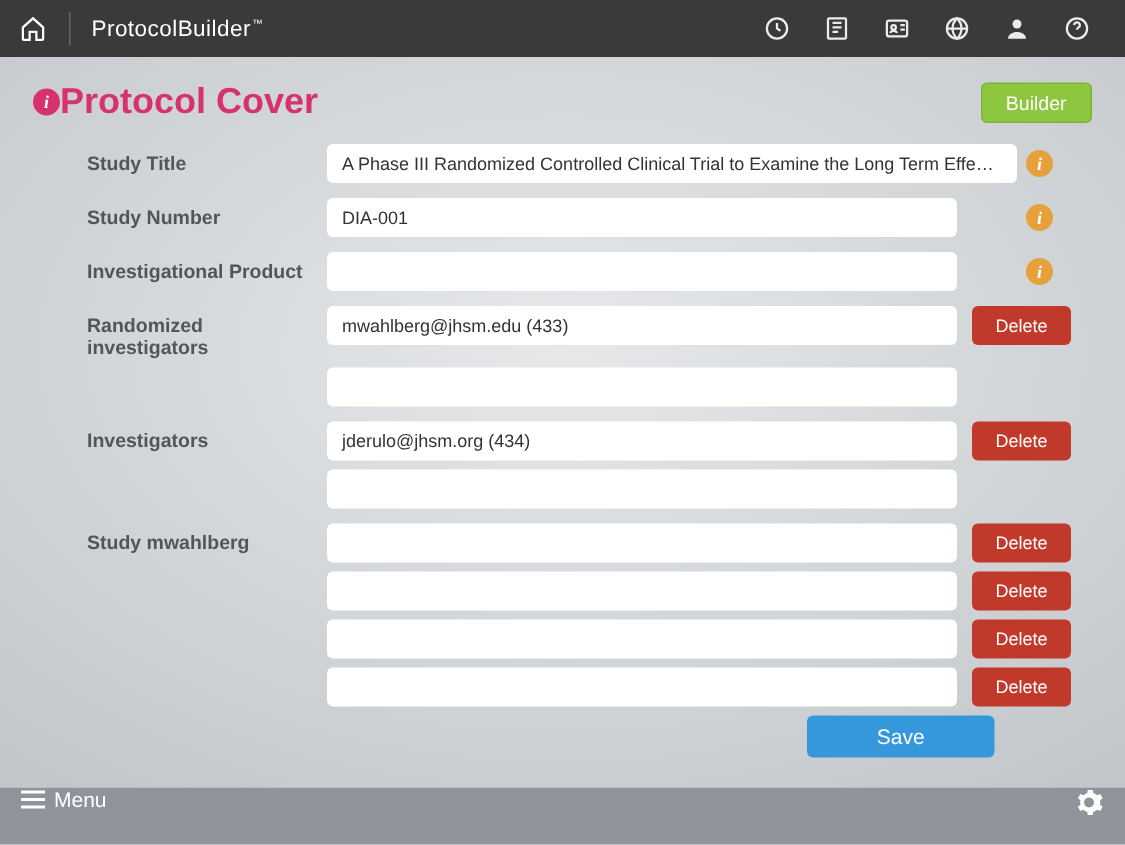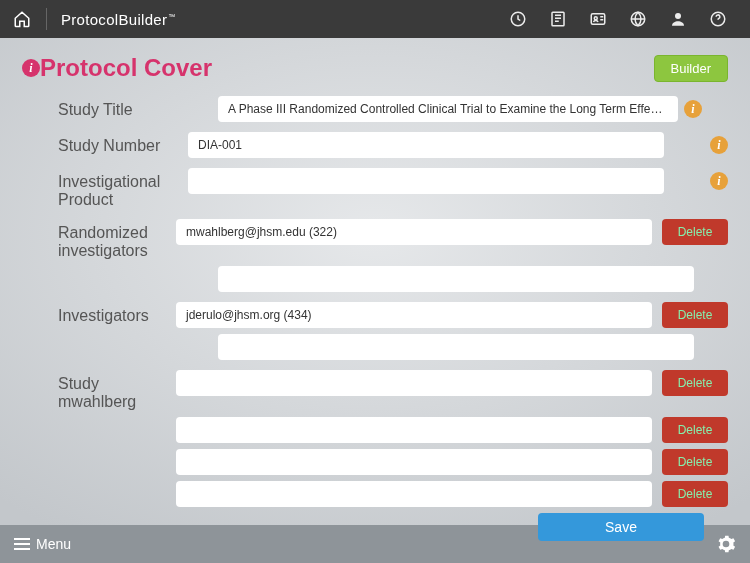--- a/index.html
+++ b/index.html
@@ -14,28 +14,28 @@
 .topbar .ticon{width:28px;height:28px;display:flex;align-items:center;justify-content:center;margin:0 6px;opacity:.9}
 .main{height:487px;background:radial-gradient(ellipse 700px 450px at 50% 40%,#e6e8ea 0%,#c3c7cb 80%);padding:16px 22px 0 22px;position:relative}
 .titlebar{display:flex;align-items:center;margin-bottom:14px}
 .info-circle{width:18px;height:18px;border-radius:50%;background:#e7a13a;color:#fff;display:flex;align-items:center;justify-content:center;font-size:12px;font-style:italic;font-family:Georgia,serif;font-weight:bold}
 .big-info{background:#d6336c}
 .page-title{color:#d6336c;font-size:24px;font-weight:700;}
 .preview-btn{margin-left:auto;background:#8dc63f;color:#fff;border:1px solid #7ab52e;border-radius:4px;padding:5px 16px;font-size:13px;cursor:pointer}
 .form{padding-left:36px}
 .row{display:flex;align-items:flex-start;margin-bottom:10px}
 .row.tight{margin-bottom:6px}
-.label{width:160px;font-size:16px;color:#555;padding-top:5px;font-weight:400}
+.label{width:160px;font-size:13px;color:#555;padding-top:5px;font-weight:700}
 .field-wrap{display:flex;align-items:center;flex:1}
-.input{background:#fff;border:none;border-radius:4px;height:26px;padding:0 10px;font-size:12px;color:#333;width:476px;white-space:nowrap;overflow:hidden;text-overflow:ellipsis;line-height:26px}
+.input{background:#fff;border:none;border-radius:4px;height:26px;padding:0 10px;font-size:12px;color:#333;width:420px;white-space:nowrap;overflow:hidden;text-overflow:ellipsis;line-height:26px}
 .input.wider{width:460px}
 .info-right{margin-left:6px}
-.delete-btn{background:#c0392b;color:#86efac;border:none;border-radius:4px;height:26px;width:66px;font-size:12px;margin-left:10px;cursor:pointer}
-.save-btn{background:#3498db;color:#fff;border:none;border-radius:4px;height:28px;width:166px;font-size:14px;cursor:pointer;display:block;margin-left:480px;margin-top:4px}
-.bottombar{height:38px;background:#8e9499;display:flex;align-items:center;padding:0 14px;color:#fff}
+.delete-btn{background:#c0392b;color:#ffffff;border:none;border-radius:4px;height:26px;width:66px;font-size:12px;margin-left:10px;cursor:pointer}
+.save-btn{background:#3498db;color:#fff;border:none;border-radius:4px;height:28px;width:125px;font-size:14px;cursor:pointer;display:block;margin-left:480px;margin-top:4px}
+.bottombar{height:38px;background:#8e9499;display:flex;align-items:flex-start;padding:0 14px;color:#fff}
 .menu-btn{display:flex;align-items:center;gap:6px;font-size:14px;cursor:pointer}
 .hamburger{display:flex;flex-direction:column;gap:3px}
 .hamburger span{width:16px;height:2px;background:#fff;display:block}
 .bottombar .spacer{flex:1}
 svg{display:block}
 </style>
 </head>
 <body>
 
 <div class="topbar">
@@ -115,21 +115,21 @@
       <div class="label">Investigational Product</div>
       <div class="field-wrap">
         <div class="input"></div>
         <div class="info-circle info-right" style="margin-left:46px">i</div>
       </div>
     </div>
 
     <div class="row tight">
       <div class="label">Randomized investigators</div>
       <div class="field-wrap">
-        <div class="input">mwahlberg@jhsm.edu (322)</div>
+        <div class="input">mwahlberg@jhsm.edu (433)</div>
         <button class="delete-btn">Delete</button>
       </div>
     </div>
     <div class="row">
       <div class="label"></div>
       <div class="field-wrap">
         <div class="input"></div>
       </div>
     </div>
 

